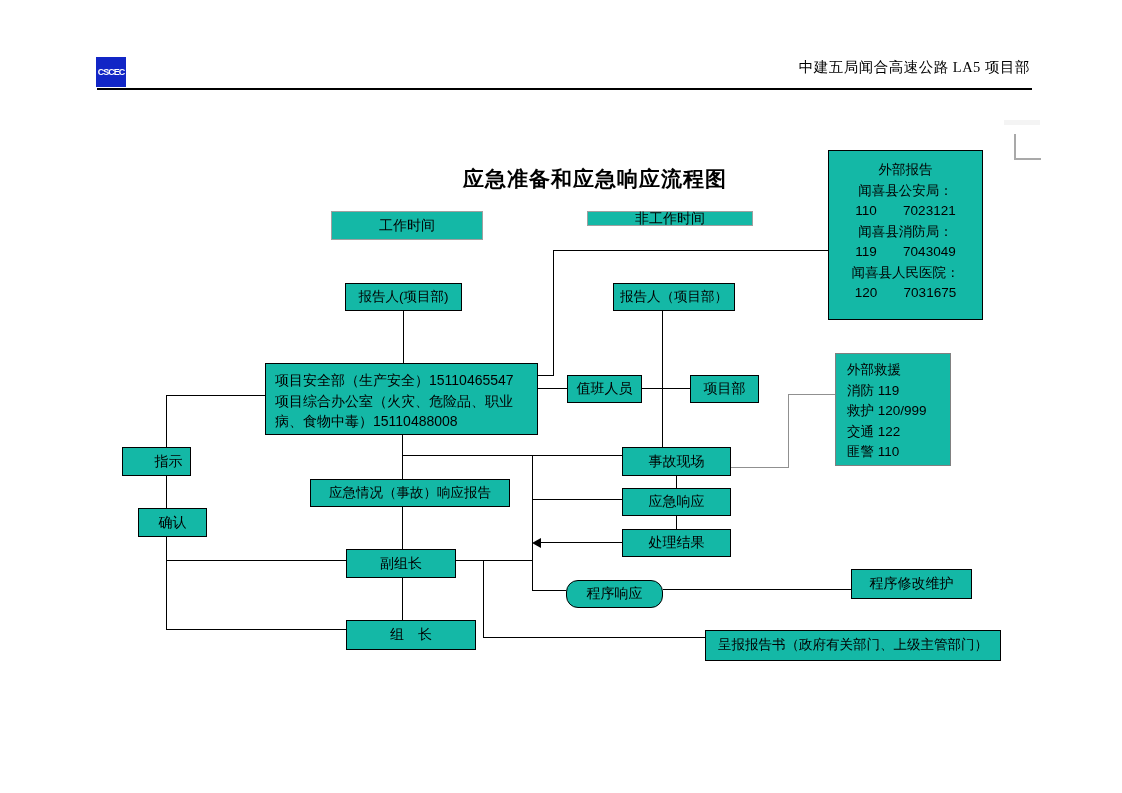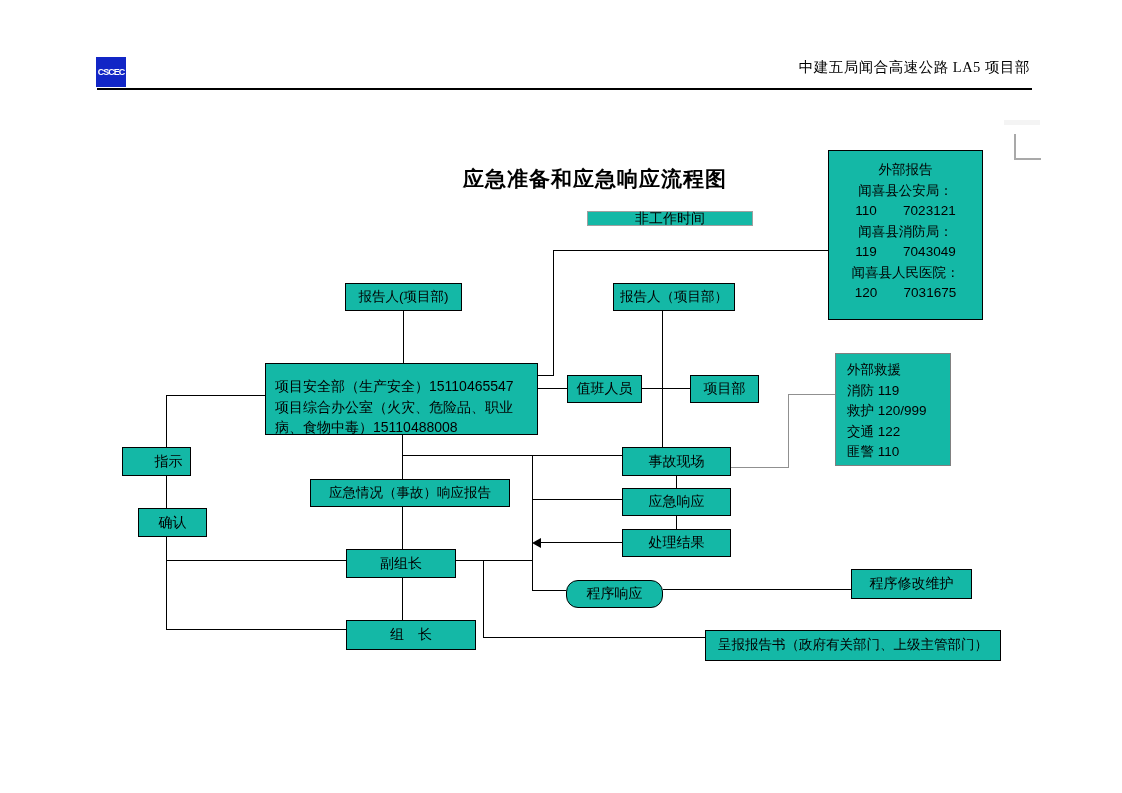--- a/index.html
+++ b/index.html
@@ -59,36 +59,37 @@
   <div id="logo">
     <span>CSCEC</span>
   </div>
   <div id="header-company">中建五局闻合高速公路 LA5 项目部</div>
   <div id="header-rule"></div>
   <div id="corner-smudge"></div>
   <div id="corner-box"></div>
 
   <div id="title">应急准备和应急响应流程图</div>
 
+  <div class="node gray-border" style="left:331px;top:211px;width:152px;height:29px;">工作时间</div>
   <div class="node gray-border" style="left:587px;top:211px;width:166px;height:15px;">非工作时间</div>
 
   <div class="node block" style="left:828px;top:150px;width:155px;height:170px;padding-top:9px;text-align:center;">
     <div class="info-line pre">外部报告</div>
     <div class="info-line pre">闻喜县公安局：</div>
     <div class="info-line pre">110       7023121</div>
     <div class="info-line pre">闻喜县消防局：</div>
     <div class="info-line pre">119       7043049</div>
     <div class="info-line pre">闻喜县人民医院：</div>
     <div class="info-line pre">120       7031675</div>
   </div>
 
   <div class="node" style="left:345px;top:283px;width:117px;height:28px;font-size:13.5px;">报告人(项目部)</div>
   <div class="node" style="left:613px;top:283px;width:122px;height:28px;font-size:13.5px;">报告人（项目部）</div>
 
-  <div class="node block" style="left:265px;top:363px;width:273px;height:72px;padding:12px 9px;line-height:20.5px;">
+  <div class="node block" style="left:265px;top:363px;width:273px;height:72px;padding:6px 9px;line-height:20.5px;">
     <span>项目安全部（生产安全）15110465547</span>
     <span>项目综合办公室（火灾、危险品、职业病、食物中毒）15110488008</span>
   </div>
 
   <div class="node" style="left:567px;top:375px;width:75px;height:28px;">值班人员</div>
   <div class="node" style="left:690px;top:375px;width:69px;height:28px;">项目部</div>
 
   <div class="node block rescue-border" style="left:835px;top:353px;width:116px;height:113px;padding:6px 0 0 11px;">
     <div class="info-line">外部救援</div>
     <div class="info-line">消防 119</div>

